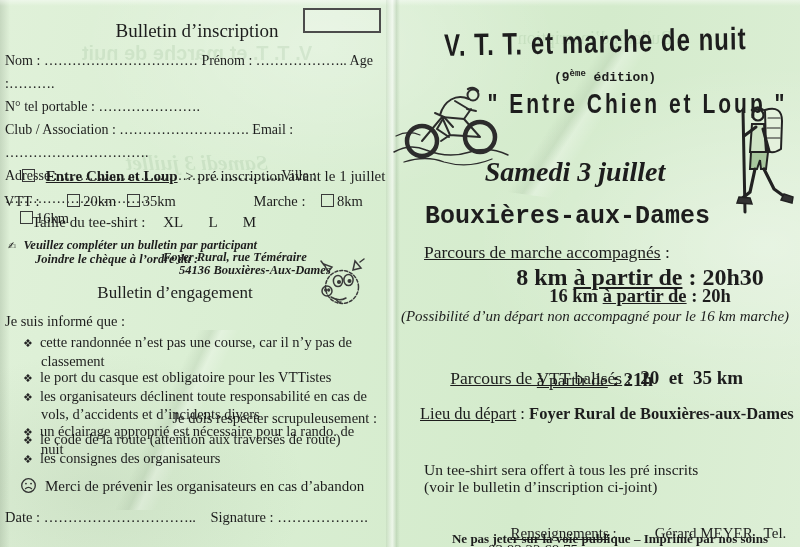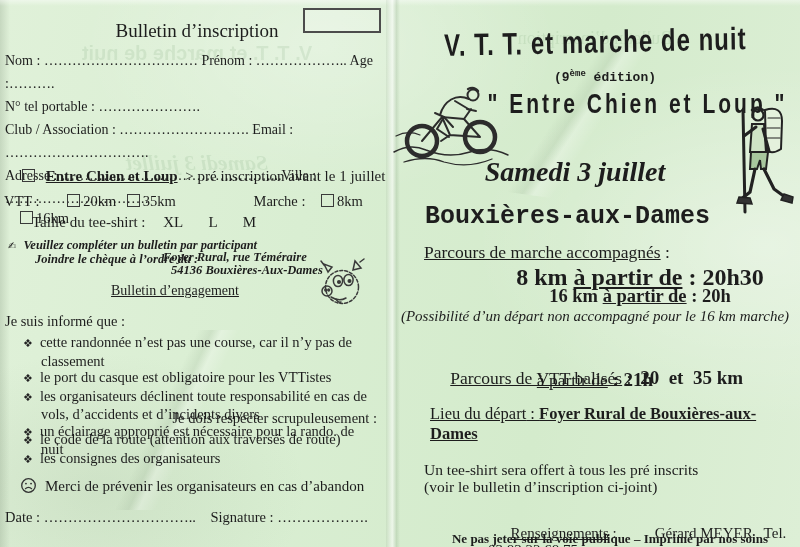--- a/index.html
+++ b/index.html
@@ -85,42 +85,42 @@
     </div>
 
     <div class="abs i" style="left:8px;top:239px;width:380px;font-size:12.5px;font-weight:bold;line-height:13px;">
       <div>
         <span class="dia" style="font-size:10px;">✍</span><span>Veuillez compléter un bulletin par participant</span>
       </div>
       <div style="margin-left:27px;margin-top:1px;">Joindre le chèque à l’ordre du :</div>
     </div>
     <div class="abs i" style="left:163px;top:251px;font-size:12.5px;font-weight:bold;line-height:13px;">
       <div>Foyer Rural, rue Téméraire</div>
-      <div style="margin-left:8px;">54136 Bouxières-Aux-Dames</div>
+      <div style="margin-left:16px;">54136 Bouxières-Aux-Dames</div>
     </div>
 
     <svg class="abs" style="left:316px;top:256px;" width="52" height="54" viewBox="0 0 52 54">
       <g stroke="#3a3a3a" fill="none" stroke-width="1.5" stroke-linecap="round">
         <circle cx="26" cy="31" r="16.5" stroke-dasharray="3 2"></circle>
         <path d="M12,16 l-4,-8 8,3 z"></path>
         <path d="M37,14 l2,-9 6,7 z"></path>
         <path d="M8,9 l-3,-4 M44,6 l4,-3"></path>
         <ellipse cx="22" cy="25" rx="4.6" ry="5.6"></ellipse>
         <ellipse cx="32.5" cy="24" rx="4.6" ry="5.6"></ellipse>
         <circle cx="23" cy="26" r="1.3" fill="#333"></circle>
         <circle cx="33.5" cy="25" r="1.3" fill="#333"></circle>
         <circle cx="11" cy="35" r="5"></circle>
         <circle cx="9.7" cy="34" r="0.9" fill="#333"></circle>
         <circle cx="12.7" cy="34" r="0.9" fill="#333"></circle>
         <path d="M15,41 q8,5 15,1"></path>
         <path d="M20,43 q2,4 5,3"></path>
       </g>
     </svg>
 
-    <div class="abs ctr" style="left:0;top:283px;width:350px;font-size:14px;text-decoration:underline;">Bulletin d’engagement</div>
+    <div class="abs ctr" style="left:0;top:283px;width:350px;font-size:17px;">Bulletin d’engagement</div>
 
     <div class="abs" style="left:5px;top:313px;width:372px;font-size:14.5px;">
       <div style="margin-bottom:4px;">Je suis informé que :</div>
       <div class="li"><span class="dia">❖</span><span>cette randonnée n’est pas une course, car il  n’y pas de classement</span></div>
       <div class="li"><span class="dia">❖</span><span>le port du casque est obligatoire pour les VTTistes</span></div>
       <div class="li"><span class="dia">❖</span><span>les organisateurs déclinent toute responsabilité en cas de vols, d’accidents et d’incidents divers</span></div>
       <div class="li"><span class="dia">❖</span><span>un éclairage approprié est nécessaire pour la rando. de nuit</span></div>
     </div>
 
     <div class="abs" style="left:5px;top:410px;width:372px;font-size:14.5px;">
@@ -208,21 +208,21 @@
     </div>
     <div class="abs i ctr" style="left:0;top:308px;width:410px;font-size:15px;">(Possibilité d’un départ non accompagné pour le 16 km marche)</div>
 
     <div class="abs pre" style="left:34px;top:346px;font-size:17.5px;font-family:Liberation Serif, serif;">
       <span class="u">Parcours de VTT balisés</span><span> :  </span><span class="b" style="font-size:19px;">20  et  35 km</span>
     </div>
     <div class="abs ctr" style="left:0;top:369px;width:410px;font-size:17.5px;">
       <span class="u">à partir de</span><span class="b" style="font-size:19px;"> : 21h</span>
     </div>
 
-    <div class="abs" style="left:40px;top:404px;font-size:16.5px;text-decoration:underline;">
+    <div class="abs" style="left:30px;top:404px;font-size:16.5px;">
       <span class="u">Lieu du départ</span><span> : </span><span class="b">Foyer Rural de Bouxières-aux-Dames</span>
     </div>
 
 
     <div class="abs" style="left:34px;top:461px;width:360px;font-size:15.5px;line-height:17px;">
       <div>Un tee-shirt sera offert à tous les pré inscrits</div>
       <div>(voir le bulletin d’inscription ci-joint)</div>
     </div>
 
     <div class="abs pre" style="left:98px;top:508px;font-size:15px;">

